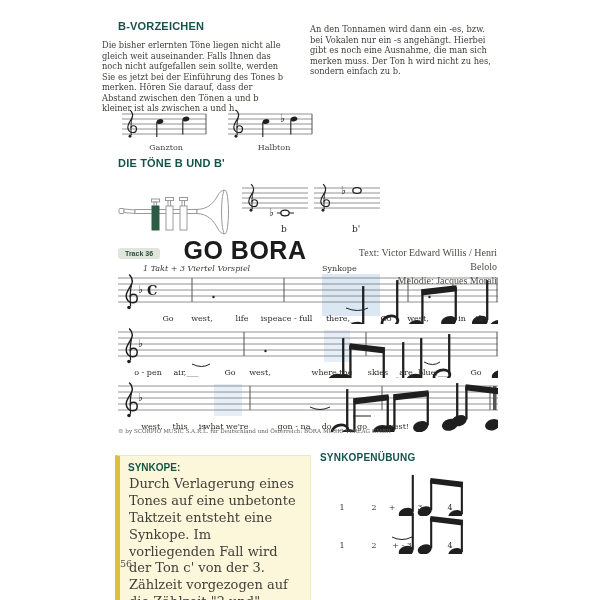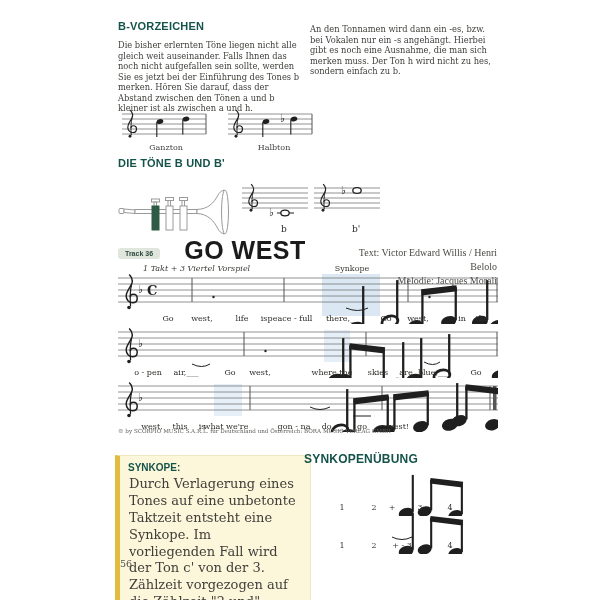--- a/index.html
+++ b/index.html
@@ -3,45 +3,45 @@
 <meta charset="utf-8">
 <style>
   html,body{margin:0;padding:0;background:#ffffff;}
   #page{position:relative;width:600px;height:600px;background:#ffffff;overflow:hidden;
         font-family:"Liberation Sans",sans-serif;border-radius:23px;}
   .abs{position:absolute;}
   .h-teal{color:#14534a;font-family:"Liberation Sans",sans-serif;font-weight:bold;}
   .body-txt{font-family:"DejaVu Serif",serif;font-size:8.3px;line-height:1.27;color:#3f3e3a;}
   .body-txt p{margin:0;}
   #h1{left:118px;top:20px;font-size:11px;letter-spacing:.2px;}
-  #lcol{left:118px;top:40px;width:184px;}
+  #lcol{left:102px;top:40px;width:184px;}
   #rcol{left:310px;top:24px;width:187px;}
   #ganzton-svg{left:118px;top:108px;}
   #halbton-svg{left:224px;top:108px;}
   #h2{left:118px;top:157px;font-size:11px;letter-spacing:.2px;}
   #trumpet{left:118px;top:185px;}
   #staff-b{left:240px;top:182px;}
   #staff-b2{left:312px;top:182px;}
   #track-badge{left:118px;top:248px;background:#e0e6db;border-radius:3px;padding:2px 7px;
         font-size:7px;font-weight:bold;color:#2c4a40;}
   #song-title{left:155px;top:236px;width:180px;text-align:center;font-size:25px;font-weight:bold;
         color:#1b1b1b;letter-spacing:.5px;}
   #credits{left:355px;top:246px;width:142px;text-align:right;font-size:10px;line-height:1.4;color:#4a4a46;
         font-family:Liberation Serif, serif;}
   #intro-label{left:143px;top:264px;font-size:8px;color:#3c3b37;font-family:"DejaVu Serif",serif;font-style:italic;}
-  #synkope-label{left:322px;top:264px;width:60px;text-align:center;font-size:8px;color:#3c3b37;
+  #synkope-label{left:322px;top:264px;width:60px;font-size:8px;color:#3c3b37;
         font-family:"DejaVu Serif",serif;}
   .system{left:118px;}
   #sys1{top:274px;} #sys2{top:328px;} #sys3{top:382px;}
   #copyright{left:118px;top:428px;font-size:5.6px;color:#5a5a56;font-family:"DejaVu Serif",serif;}
   #synkope-box{left:115px;top:455px;width:170px;background:#fcf6da;border:1px solid #efe6c2;
         border-left:5px solid #e3bb3d;padding:6px 12px 8px 8px;}
   #synkope-box h3{margin:0 0 3px 0;font-size:10px;color:#14534a;}
   #synkope-box p{margin:1px;font-size:13px;line-height:1.3;color:#3f3e3a;font-family:"DejaVu Serif",serif;}
-  #h-uebung{left:304px;top:452px;font-size:12px;letter-spacing:.2px;}
+  #h-uebung{left:320px;top:452px;font-size:10px;letter-spacing:.2px;}
   #rhythm1{left:330px;top:470px;} #rhythm2{left:330px;top:508px;}
   #page-num{left:120px;top:558px;font-size:9.5px;color:#55554f;font-family:"DejaVu Serif",serif;}
   svg text{font-family:"DejaVu Serif",serif;fill:#2e2c28;}
   .lyr{font-size:8px;} .mlabel{font-size:8px;fill:#444;} .cnt{font-size:8px;fill:#333;}
   .flat{font-family:"DejaVu Sans",sans-serif;font-size:11px;fill:#1f1f1f;}
   .tsig{font-family:"DejaVu Serif",serif;font-weight:bold;font-size:13px;fill:#1f1f1f;}
   .stf{stroke:#777;stroke-width:.8;} .bar{stroke:#555;stroke-width:1;}
   .nt{stroke:#1f1f1f;} 
 </style>
 </head>
@@ -173,21 +173,21 @@
         <line x1="2" y1="21" x2="68" y2="21"></line>
         <line x1="2" y1="26" x2="68" y2="26"></line>
       </g>
     <use href="#clef" x="3" y="1" width="16" height="30"></use>
     <text class="flat" x="29" y="12">♭</text>
     <ellipse cx="45" cy="8.5" rx="4.2" ry="2.9" fill="#fff" stroke="#1f1f1f" stroke-width="1.3"></ellipse>
     <text x="44" y="50" text-anchor="middle" style="font-size:9px">b'</text>
   </svg>
 
   <div id="track-badge" class="abs">Track 36</div>
-  <div id="song-title" class="abs">GO WEST</div>
+  <div id="song-title" class="abs">GO BORA</div>
   <div id="credits" class="abs">
     <div>Text: Victor Edward Willis / Henri Belolo</div>
     <div>Melodie: Jacques Morali</div>
   </div>
   <div id="intro-label" class="abs">1 Takt + 3 Viertel Vorspiel</div>
   <div id="synkope-label" class="abs">Synkope</div>
 
   <svg id="sys1" class="abs system" width="380" height="50" viewBox="0 0 380 50">
     <rect x="204" y="0" width="58" height="42" fill="#dbe8f4"></rect>
     <g class="stf">

